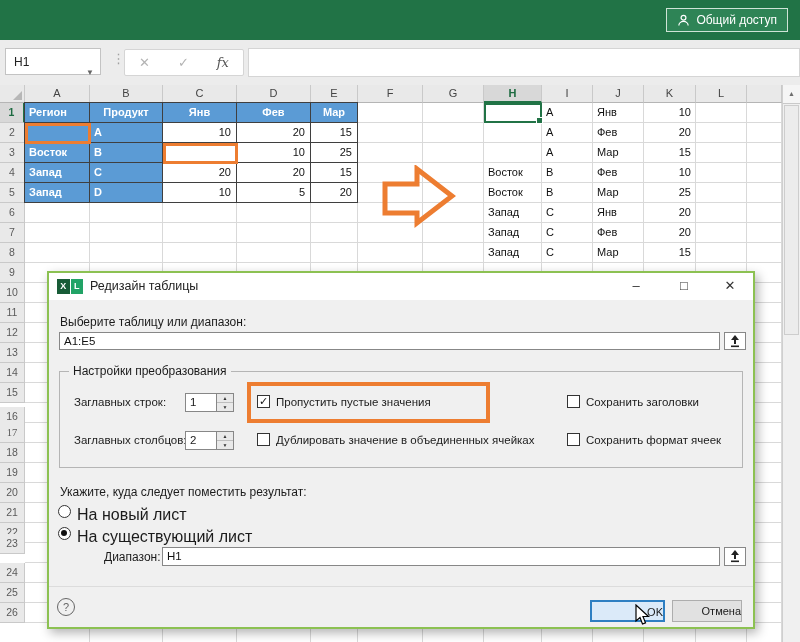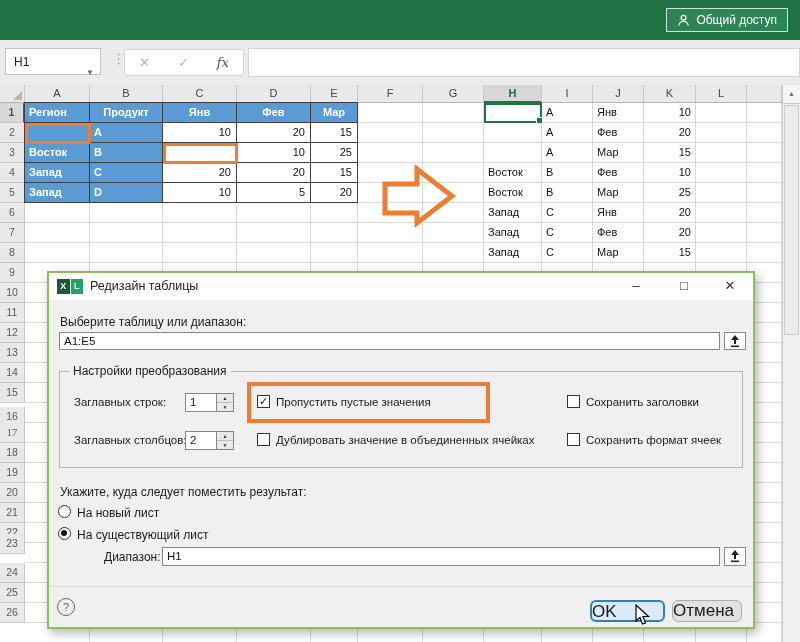--- a/index.html
+++ b/index.html
@@ -109,27 +109,27 @@
   .cb{position:absolute;width:13px;height:13px;background:#fff;border:1.5px solid #333;
       box-sizing:border-box;font-size:11px;line-height:10px;text-align:center;color:#111;}
   .cb-label{position:absolute;font-size:11.5px;white-space:nowrap;}
   .hl-rect{position:absolute;left:198px;top:109px;width:243px;height:41px;
       border:4px solid #ed7d31;box-sizing:border-box;z-index:5;pointer-events:none;}
 
   .radio{position:absolute;width:13px;height:13px;border:1.5px solid #333;border-radius:50%;
       background:#fff;box-sizing:border-box;}
   .radio.on:after{content:"";position:absolute;left:2.2px;top:2.2px;width:6px;height:6px;
       border-radius:50%;background:#111;}
-  .radio-label{position:absolute;font-size:12px;white-space:nowrap;}
+  .radio-label{position:absolute;font-size:16px;white-space:nowrap;}
 
   .dlg-footer-line{position:absolute;left:0;top:313px;width:100%;height:1px;background:#dcdcdc;}
   .help{position:absolute;left:8px;top:325px;width:18px;height:18px;border:1.5px solid #666;
       border-radius:50%;color:#666;font-size:11px;text-align:center;line-height:16px;box-sizing:border-box;}
-  .btn{position:absolute;height:22px;font-size:17px;text-align:left;line-height:20px;
-      box-sizing:border-box;border-radius:6px;}
+  .btn{position:absolute;height:22px;font-size:11px;text-align:right;line-height:20px;
+      box-sizing:border-box;}
   .btn.ok{left:541px;top:327px;width:75px;background:#dbeaf9;border:2px solid #2e7fc2;}
   .btn.cancel{left:623px;top:327px;width:70px;background:#e1e1e1;border:1px solid #adadad;}
   .cursor{position:absolute;left:586px;top:331px;z-index:9;}
 </style>
 </head>
 <body>
 
 <div id="app">
 
   <div class="ribbon">

